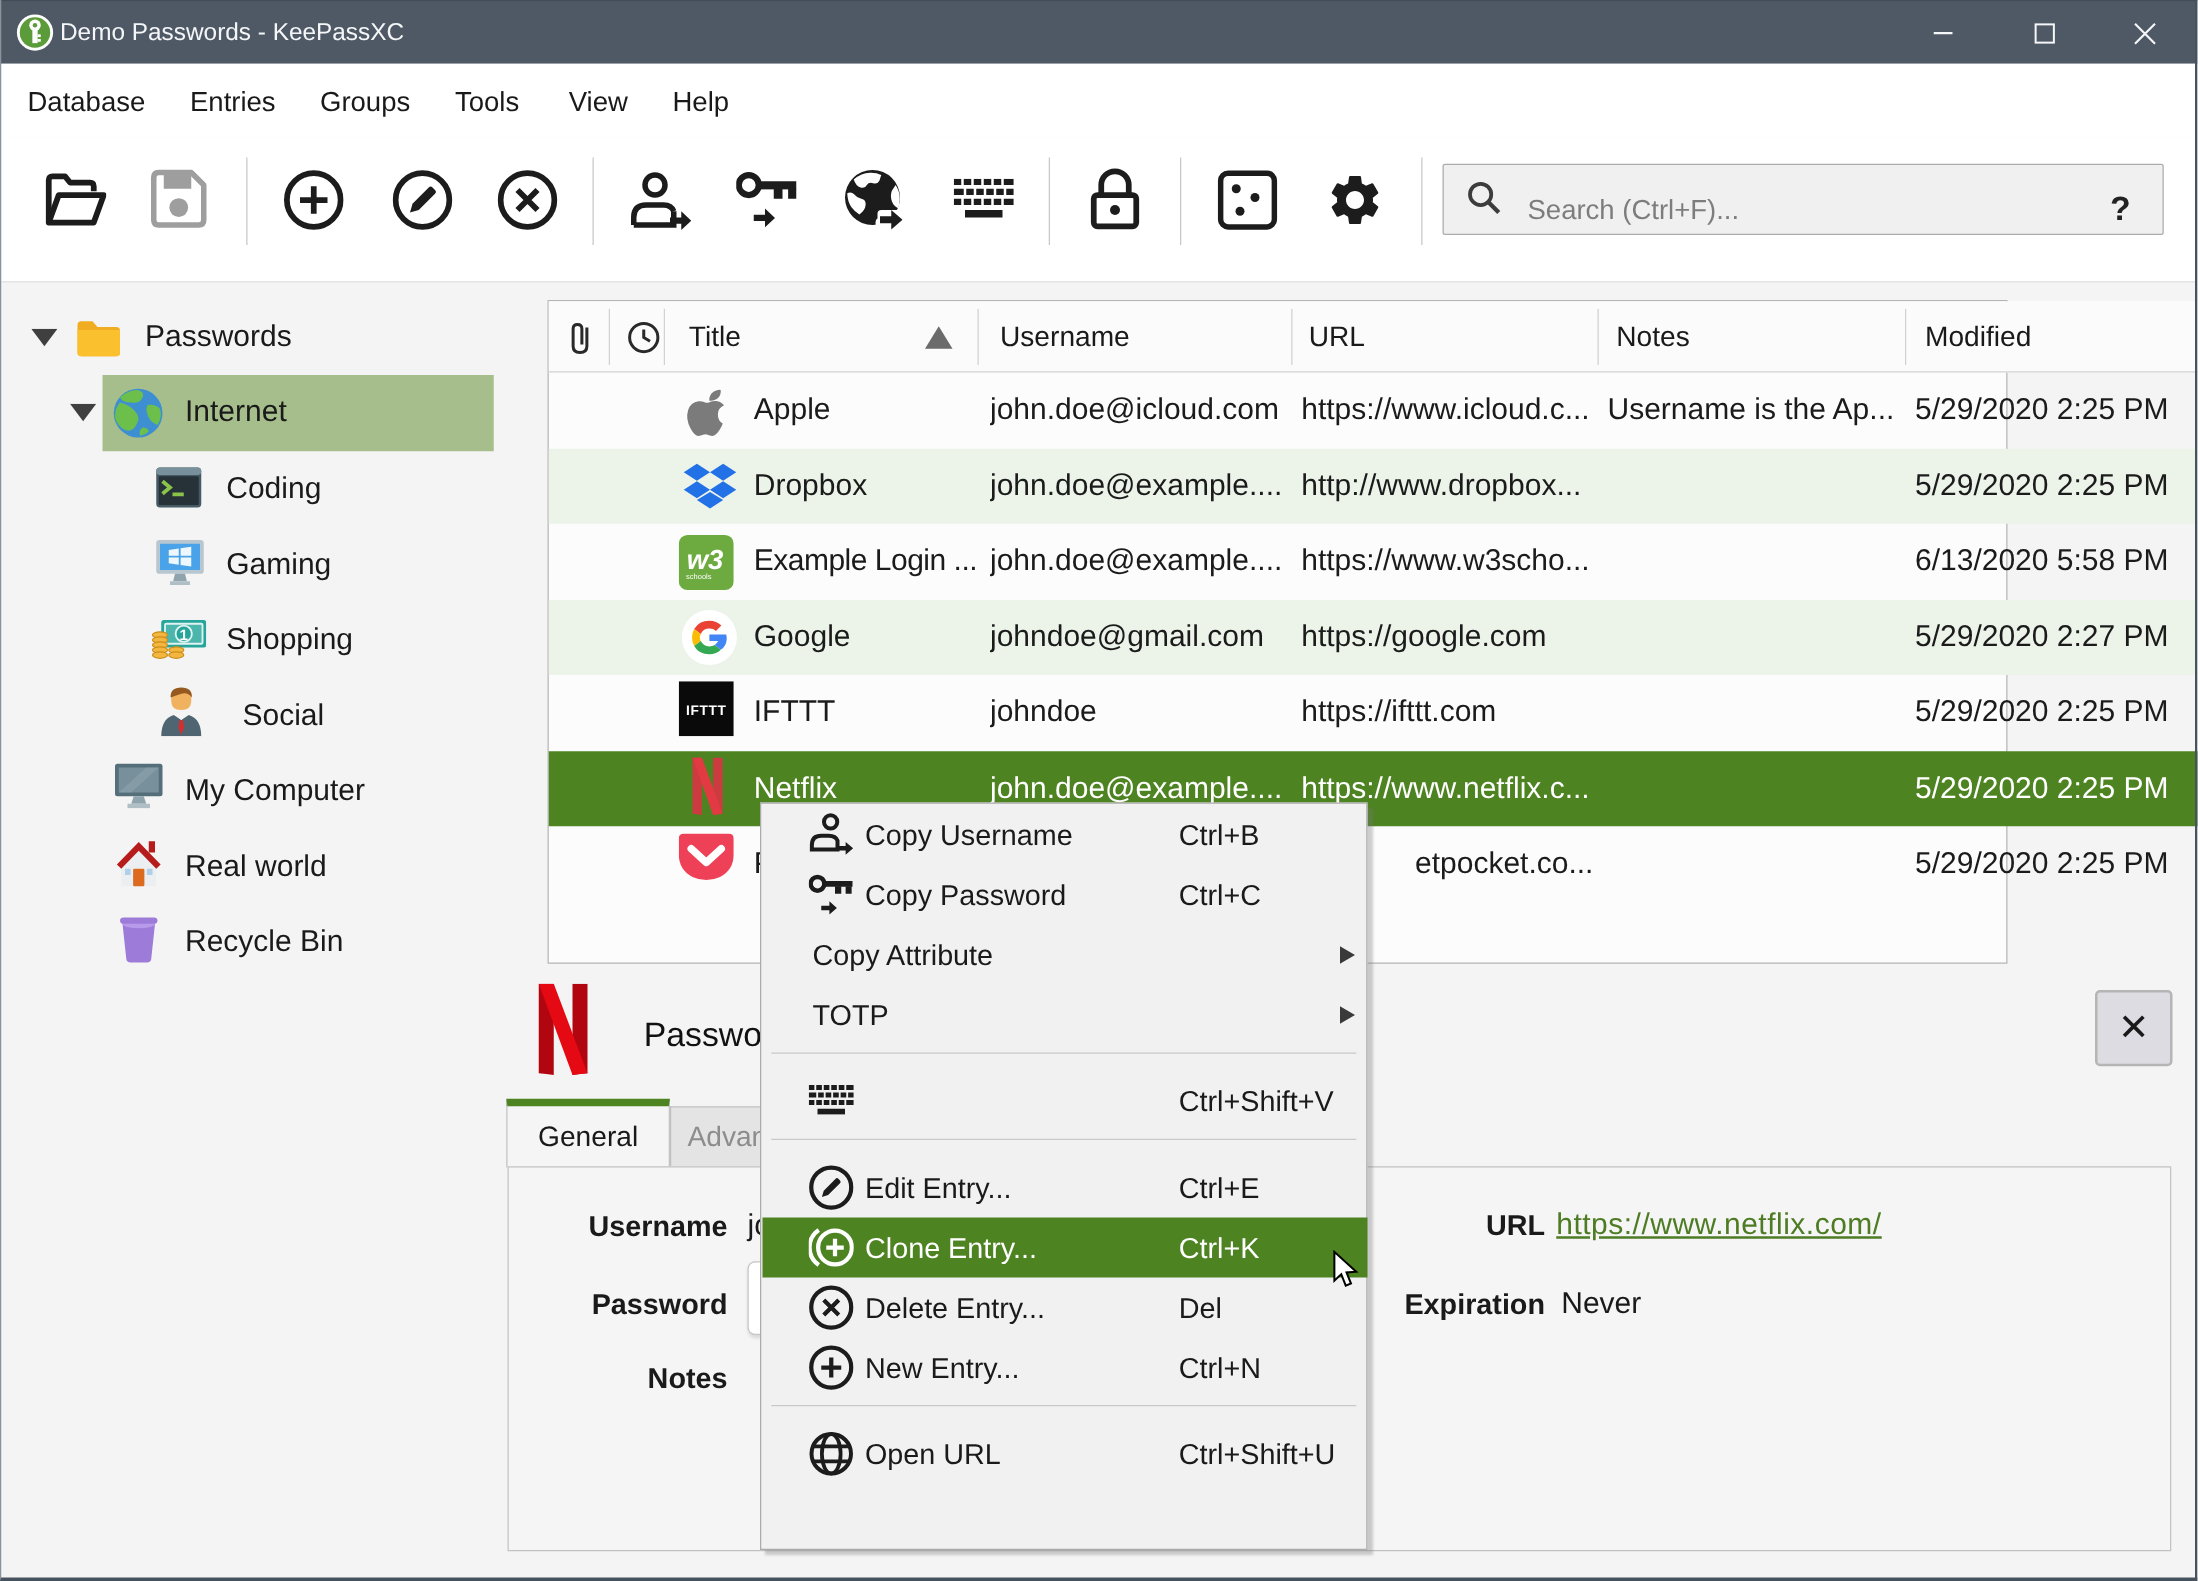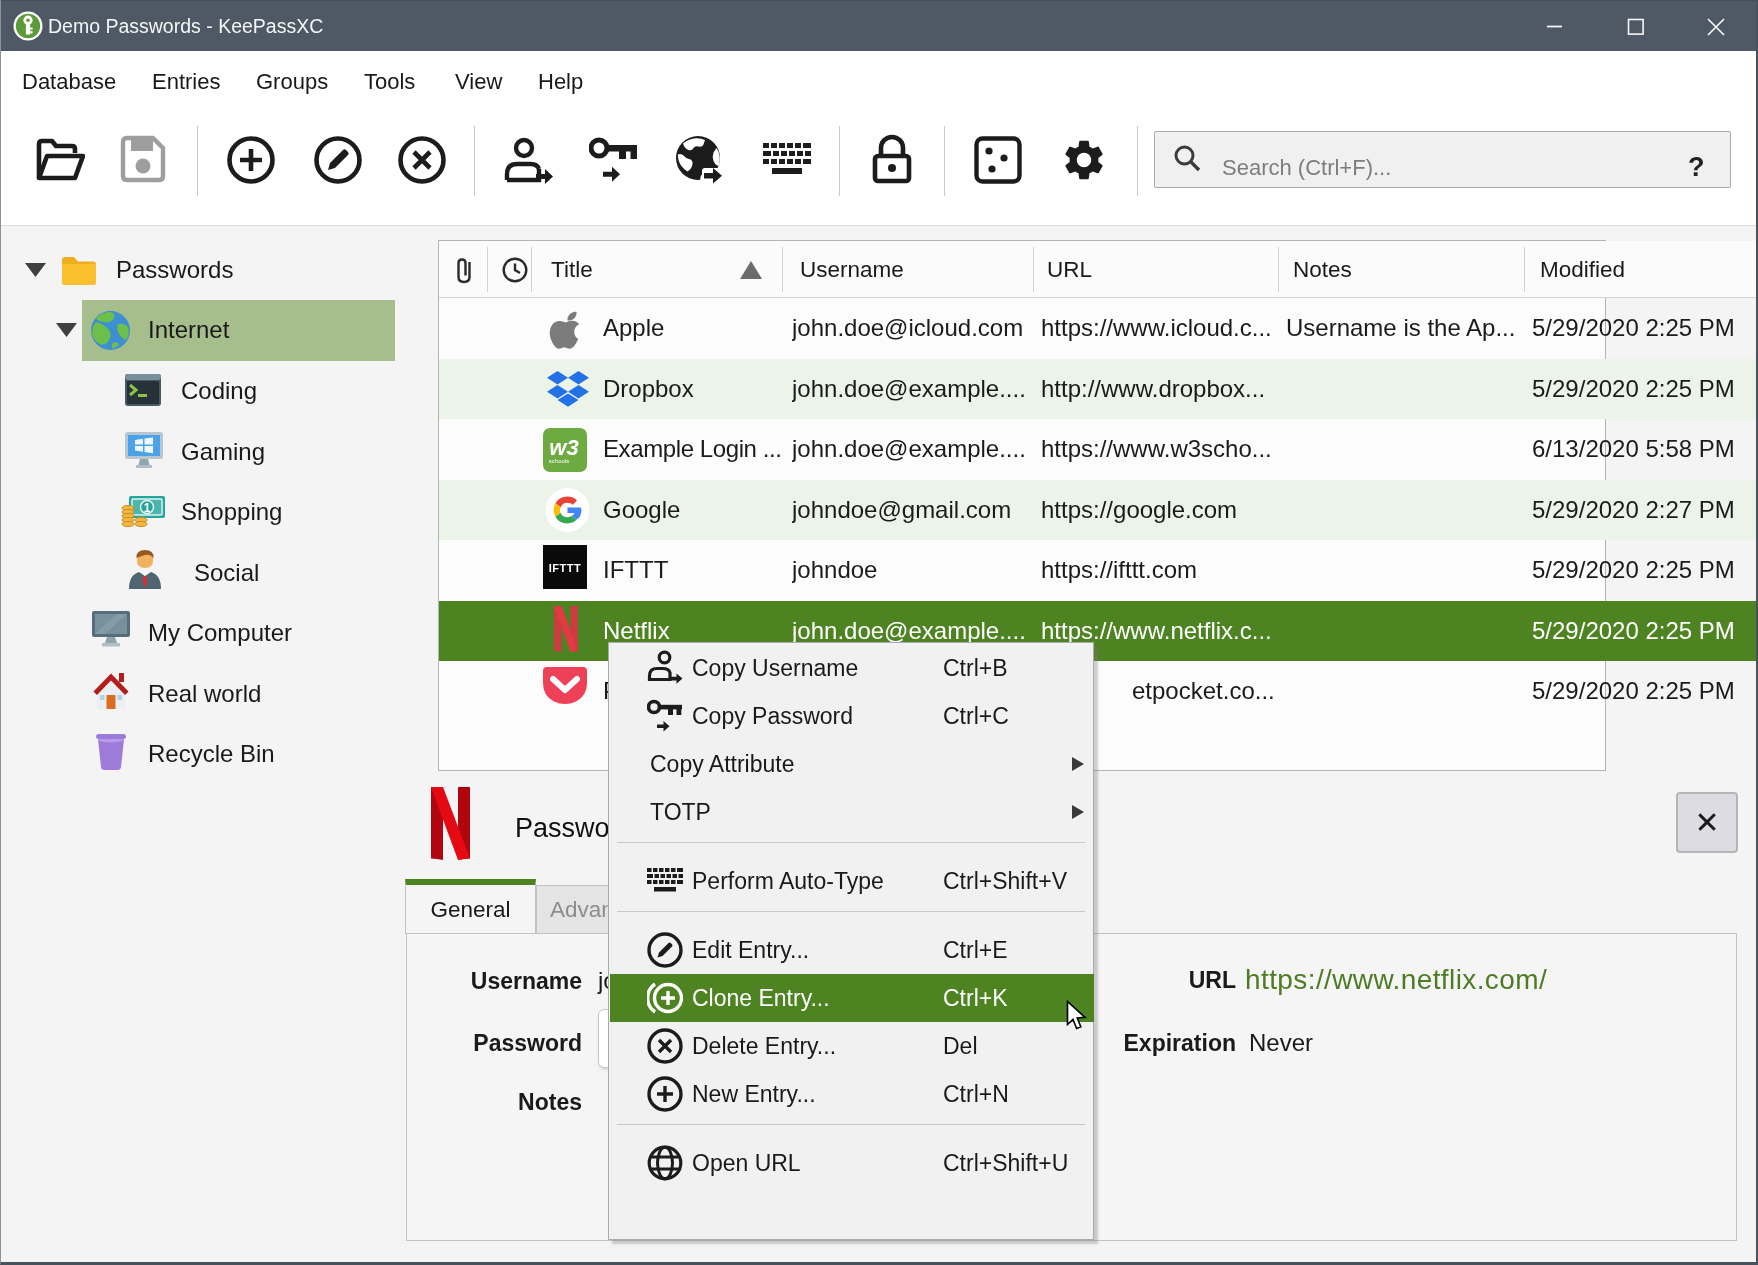--- a/index.html
+++ b/index.html
@@ -385,21 +385,21 @@
 <div class="abs" style="left:550px;top:885px;height:49px;line-height:49px;font-size:22.5px;color:#8d8d8d">Advanced</div>
 <div id="tab-general" class="abs"></div>
 <div class="abs" style="left:405px;top:885px;width:131px;height:49px;line-height:49px;font-size:22.5px;color:#191919;text-align:center">General</div>
 <div id="pane" class="abs"></div>
 <div class="blabel abs" style="left:402px;top:966px;width:180px">Username</div>
 <div class="bval abs" style="left:598px;top:966px">john.doe@example.com</div>
 <div class="blabel abs" style="left:402px;top:1028px;width:180px">Password</div>
 <div class="abs" style="left:598px;top:1009px;width:120px;height:59px;background:#ffffff;border:1px solid #c6c6c6;border-radius:6px;box-shadow:1px 2px 3px rgba(0,0,0,0.12)"></div>
 <div class="blabel abs" style="left:402px;top:1087px;width:180px">Notes</div>
 <div class="blabel abs" style="left:1056px;top:965px;width:180px">URL</div>
-<div class="abs" style="left:1245px;top:965px;font-size:28px;height:30px;line-height:30px;color:#4e7c24;letter-spacing:0.4px">https://www.netflix.com/</div>
+<div class="abs" style="left:1245px;top:965px;font-size:24px;height:30px;line-height:30px;color:#4e7c24;text-decoration:underline;letter-spacing:0.4px">https://www.netflix.com/</div>
 <div class="blabel abs" style="left:1056px;top:1028px;width:180px">Expiration</div>
 <div class="bval abs" style="left:1249px;top:1028px">Never</div>
 <div id="closebtn" class="abs">✕</div>
 
 <div id="cmenu" class="abs">
   <div class="mitem" style="top:1px">
     <svg class="micon" viewBox="0 0 36 36">
         <circle cx="17.5" cy="7.5" r="5.3" fill="none" stroke="#1c1c1c" stroke-width="3.2"></circle>
         <path d="M2.5,29.5 L2.5,26 Q2.5,18.5 10,18.5 L16,18.5 Q21.5,18.5 23,22.5 L23,29.5 Z" fill="none" stroke="#1c1c1c" stroke-width="3.2"></path>
         <path d="M24,26.8 L29.5,26.8 L29.5,23.5 L35.5,28.6 L29.5,33.7 L29.5,30.4 L24,30.4 Z" fill="#1c1c1c"></path>
@@ -444,21 +444,20 @@
           <rect x="31.5" y="11" width="4.5" height="4"></rect>
           <rect x="0" y="17" width="4.5" height="4"></rect>
           <rect x="6" y="17" width="4.5" height="4"></rect>
           <rect x="12" y="17" width="4.5" height="4"></rect>
           <rect x="18" y="17" width="4.5" height="4"></rect>
           <rect x="24" y="17" width="4.5" height="4"></rect>
           <rect x="30" y="17" width="6" height="4"></rect>
           <rect x="7" y="24" width="22" height="4.5"></rect>
         </g>
       </svg>
-    <div class="mlabel">Perform Auto-Type</div>
       <div class="mshort">Ctrl+Shift+V</div>
   </div>
   <div class="msep" style="top:268px"></div>
   <div class="mitem" style="top:283px">
     <svg class="micon" viewBox="0 0 36 36">
         <circle cx="18" cy="18" r="16" fill="none" stroke="#1c1c1c" stroke-width="3.4"></circle>
         <path d="M10.5,25.5 L12,20.5 L21.5,11 Q22.6,9.9 23.7,11 L25,12.3 Q26.1,13.4 25,14.5 L15.5,24 Z" fill="#1c1c1c"></path>
       </svg>
     <div class="mlabel">Edit Entry...</div>
       <div class="mshort">Ctrl+E</div>

